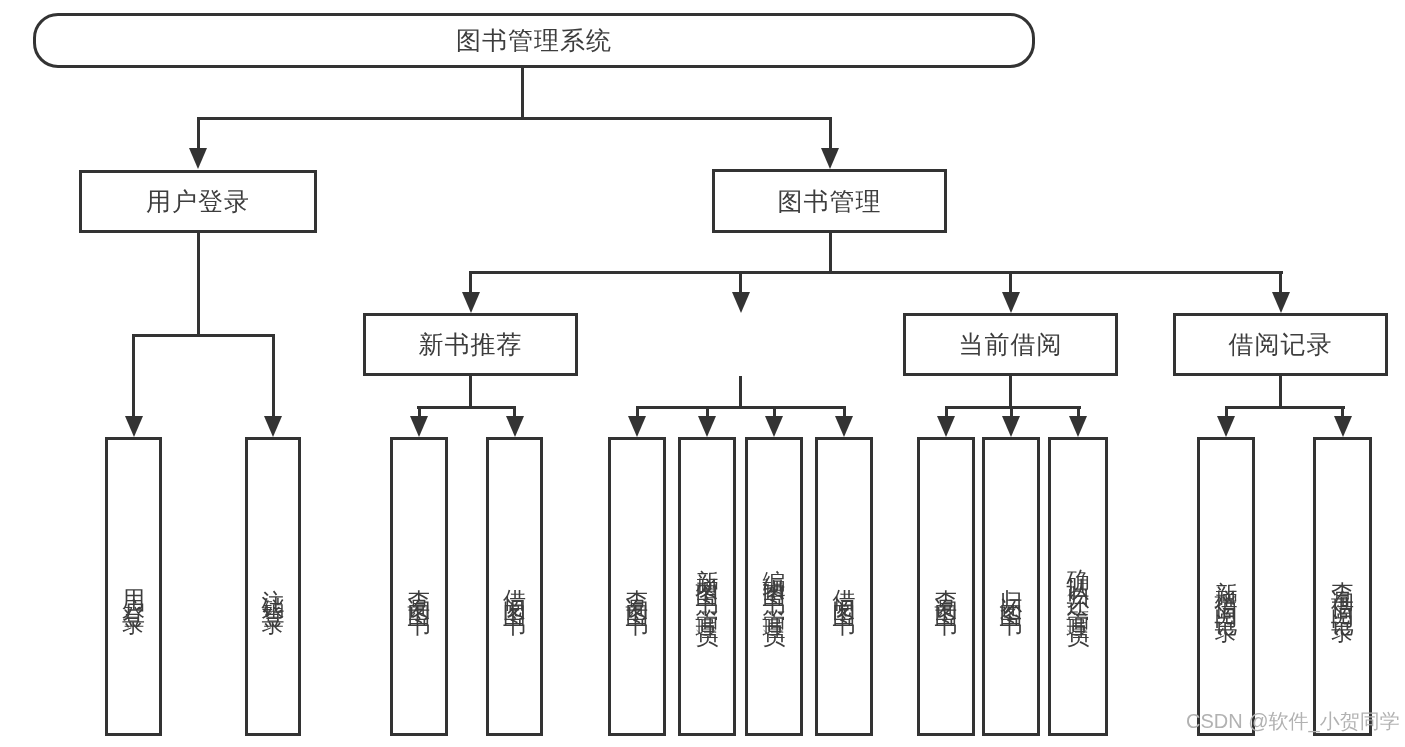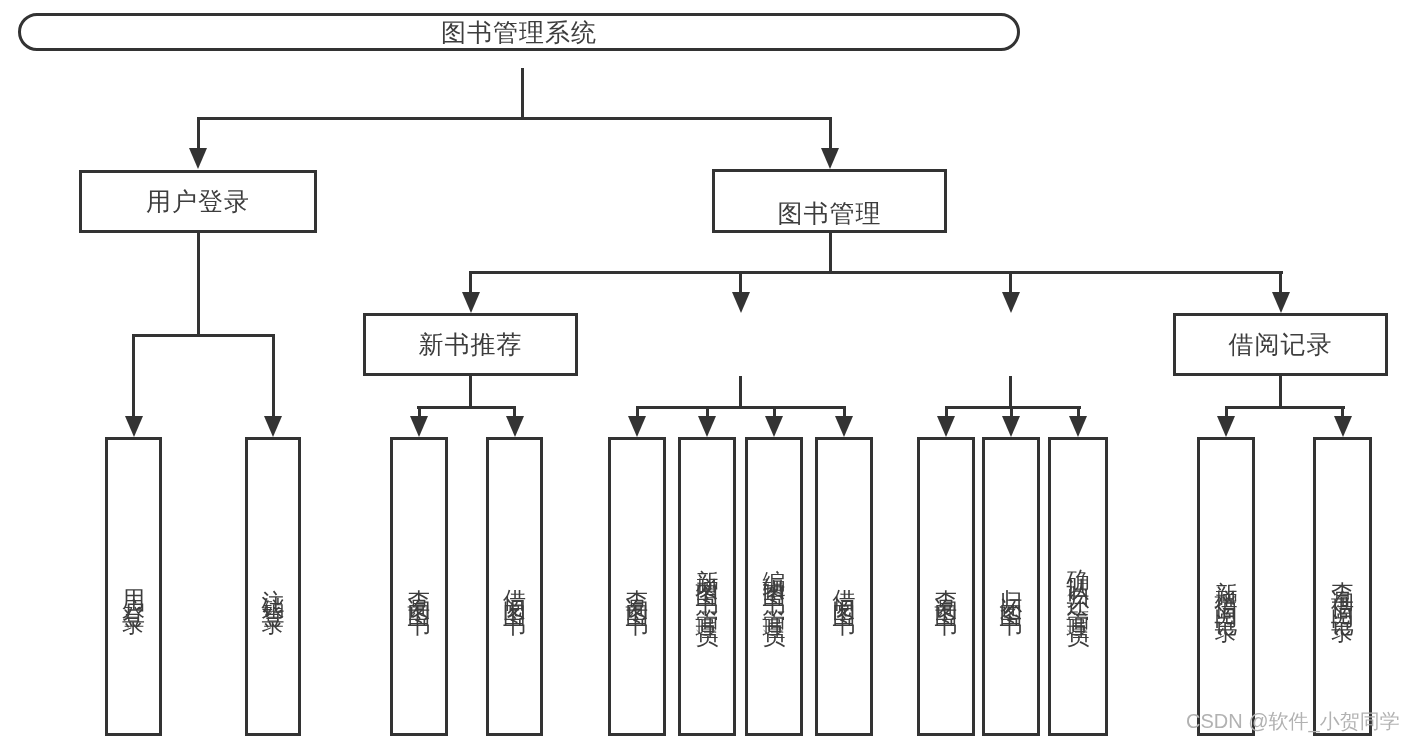--- a/index.html
+++ b/index.html
@@ -50,50 +50,53 @@
     font-size:20px;
     color:var(--watermark);
     white-space:nowrap;
   }
 </style>
 </head>
 <body>
 
 <div id="canvas">
 
-  <div class="box" style="left:18px;top:13px;width:1002px;height:38px;border-radius:25px;">
+  <div class="box" style="left:33px;top:13px;width:1002px;height:55px;border-radius:25px;">
     <span class="h-label">图书管理系统</span>
   </div>
 
   <div class="vline" style="left:520.5px;top:68px;width:3px;height:50px;"></div>
   <div class="hline" style="left:196.5px;top:117px;width:635px;height:3px;"></div>
   <div class="arrow" style="left:196.5px;top:118px;height:30px;"></div>
   <div class="arrow" style="left:828.5px;top:118px;height:30px;"></div>
 
   <div class="box" style="left:79px;top:170px;width:238px;height:63px;">
     <span class="h-label">用户登录</span>
   </div>
-  <div class="box" style="left:712px;top:169px;width:235px;height:64px;align-items:flex-end;">
+  <div class="box" style="left:712px;top:169px;width:235px;height:64px;">
     <span class="h-label">图书管理</span>
   </div>
 
   <div class="vline" style="left:196.5px;top:233px;width:3px;height:102px;"></div>
   <div class="hline" style="left:131.5px;top:334px;width:143px;height:3px;"></div>
   <div class="arrow" style="left:132px;top:337px;height:79px;"></div>
   <div class="arrow" style="left:271.5px;top:337px;height:79px;"></div>
 
   <div class="vline" style="left:828.5px;top:233px;width:3px;height:39px;"></div>
   <div class="hline" style="left:468.5px;top:271px;width:814px;height:3px;"></div>
   <div class="arrow" style="left:469px;top:274px;height:18px;"></div>
   <div class="arrow" style="left:739px;top:274px;height:18px;"></div>
   <div class="arrow" style="left:1009px;top:274px;height:18px;"></div>
   <div class="arrow" style="left:1279px;top:274px;height:18px;"></div>
 
   <div class="box" style="left:363px;top:313px;width:215px;height:63px;align-items:center;">
     <span class="h-label">新书推荐</span>
+  </div>
+  <div class="box" style="left:903px;top:313px;width:215px;height:63px;">
+    <span class="h-label">当前借阅</span>
   </div>
   <div class="box" style="left:1173px;top:313px;width:215px;height:63px;">
     <span class="h-label">借阅记录</span>
   </div>
 
   <div class="vline" style="left:469px;top:376px;width:3px;height:31px;"></div>
   <div class="vline" style="left:739px;top:376px;width:3px;height:31px;"></div>
   <div class="vline" style="left:1009px;top:376px;width:3px;height:31px;"></div>
   <div class="vline" style="left:1279px;top:376px;width:3px;height:31px;"></div>
 

